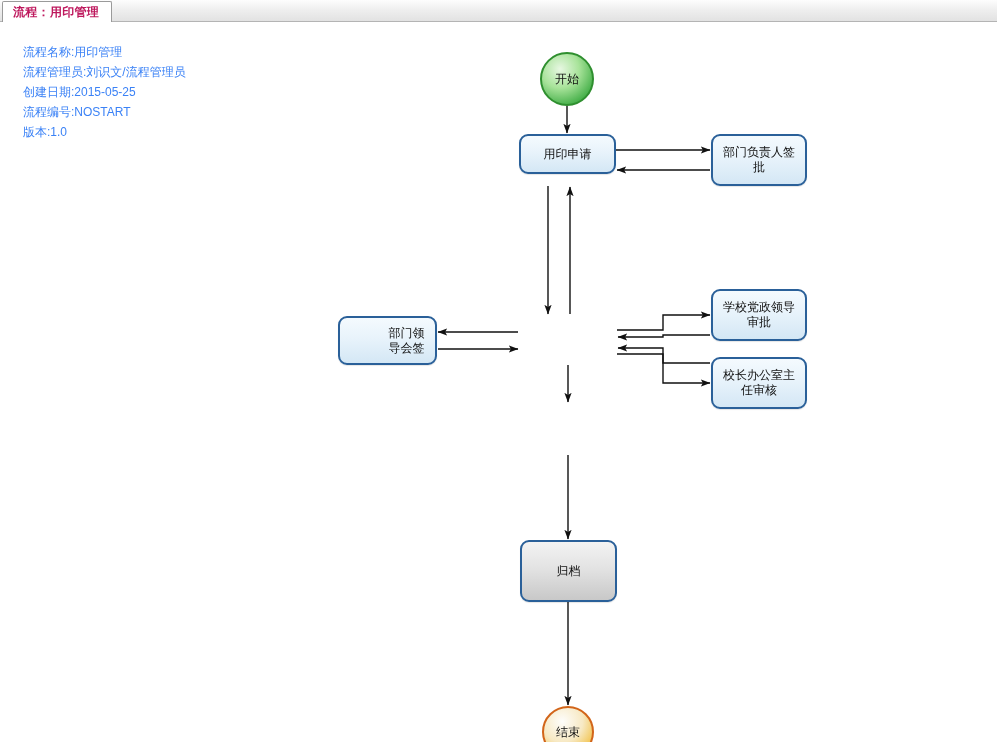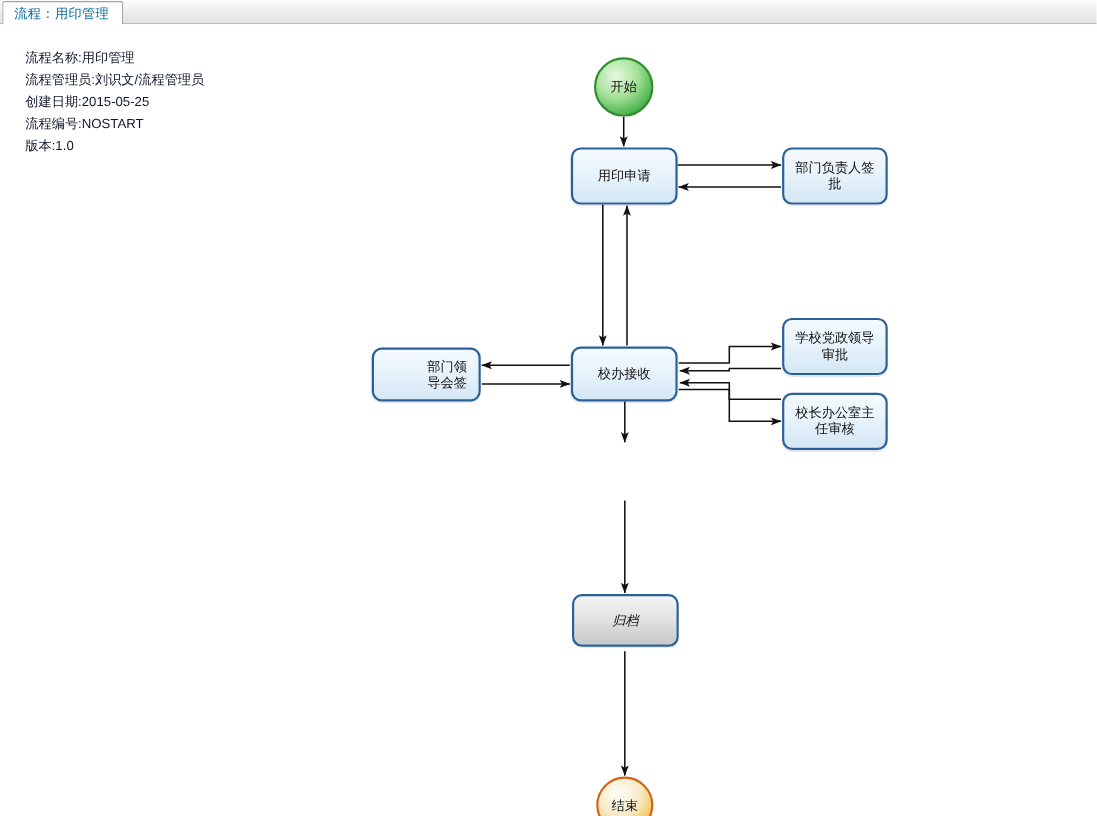--- a/index.html
+++ b/index.html
@@ -35,24 +35,24 @@
     padding: 0 12px 0 10px;
     display: flex;
     align-items: center;
     box-sizing: border-box;
     background: #ffffff;
     border: 1px solid #9a9a9a;
     border-bottom: none;
     border-top-left-radius: 2px;
     border-top-right-radius: 2px;
     font-size: 12px;
-    font-weight: normal;
+    font-weight: bold;
     letter-spacing: 0.3px;
     white-space: nowrap;
-    color: #0369a1;
+    color: #be185d;
   }
 
   
   #canvas {
     position: absolute;
     left: 0;
     top: 22px;
     width: 997px;
     height: 720px;
     background: #ffffff;
@@ -61,21 +61,21 @@
   
   #meta {
     position: absolute;
     left: 23px;
     top: 20px;
     width: 320px;
   }
   .meta-line {
     font-size: 12px;
     line-height: 20px;
-    color: #0f172a;
+    color: #3b82f6;
     white-space: nowrap;
   }
 
   
   .node {
     position: absolute;
     box-sizing: border-box;
     display: flex;
     align-items: center;
     justify-content: center;
@@ -172,46 +172,43 @@
       <path d="M568,433 L568,517"></path>
 
       <path d="M568,570 L568,683"></path>
     </g>
   </svg>
 
   <div class="node node-terminal node-start" style="left:540px; top:30px; width:54px; height:54px;">
     <span>开始</span>
   </div>
 
-  <div class="node node-task" style="left:519px; top:112px; width:97px; height:52px;">
+  <div class="node node-task" style="left:519px; top:112px; width:97px; height:40px;">
     <span>用印申请</span>
   </div>
 
   <div class="node node-task" style="left:711px; top:112px; width:96px; height:52px;">
     <span>部门负责人签批</span>
   </div>
 
-  <div class="node node-task" style="left:519px; top:293px; width:97px; height:50px;">
-    <span>校办接收</span>
-  </div>
 
   <div class="node node-task" style="left:338px; top:294px; width:99px; height:49px;padding-left:43px;">
     <span>部门领导会签</span>
   </div>
 
   <div class="node node-task" style="left:711px; top:267px; width:96px; height:52px;">
     <span>学校党政领导审批</span>
   </div>
 
   <div class="node node-task" style="left:711px; top:335px; width:96px; height:52px;">
     <span>校长办公室主任审核</span>
   </div>
 
 
-  <div class="node node-task gray" style="left:520px; top:518px; width:97px; height:48px;font-style:italic;">
+  <div class="node node-task gray" style="left:520px; top:518px; width:97px; height:62px;">
     <span>归档</span>
   </div>
 
   <div class="node node-terminal node-end" style="left:542px; top:684px; width:52px; height:52px;">
     <span>结束</span>
   </div>
 
 </div>
 
 </body></html>

